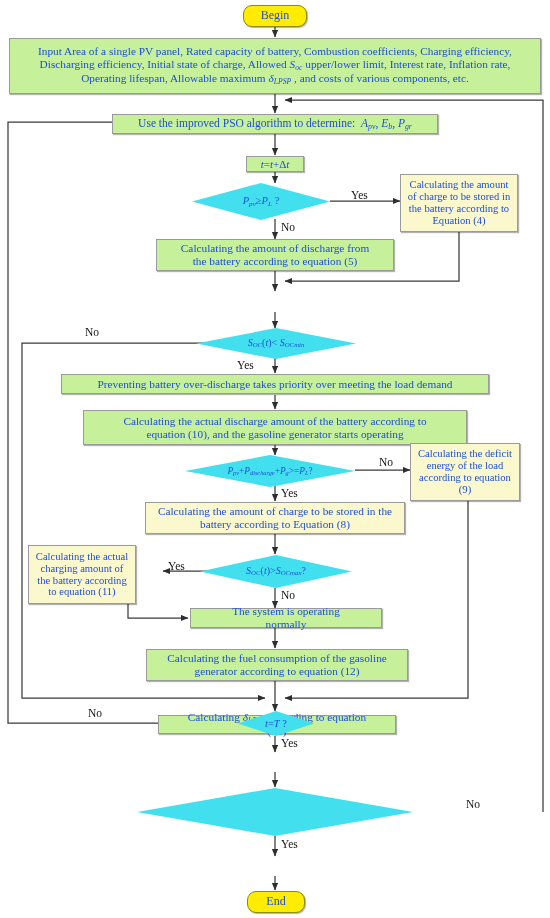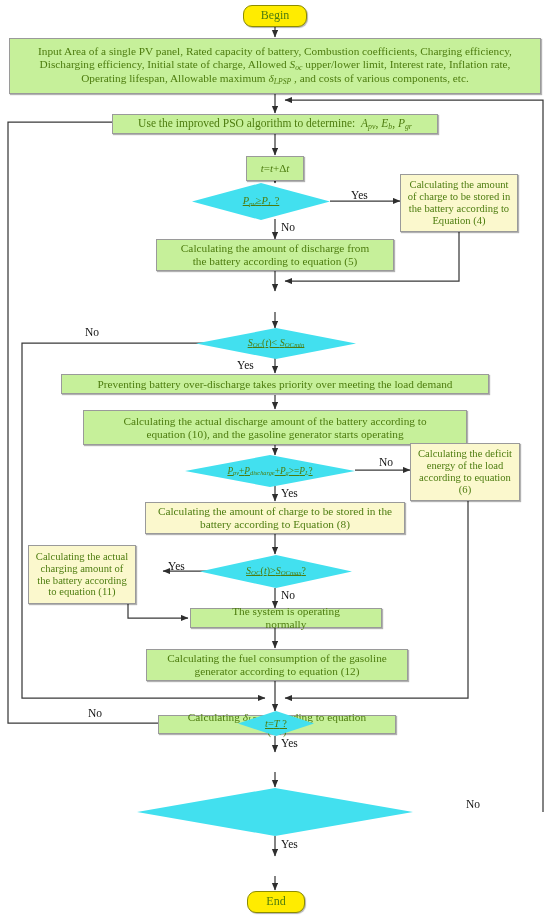--- a/index.html
+++ b/index.html
@@ -22,21 +22,21 @@
     height: 918px;
     pointer-events: none;
   }
   .node {
     position: absolute;
     box-sizing: border-box;
     display: flex;
     align-items: center;
     justify-content: center;
     text-align: center;
-    color: #4d7c0f;
+    color: #1d4ed8;
     line-height: 1.12;
   }
   .proc {
     background: #c6f09a;
     border: 1px solid #9a9a9a;
     box-shadow: 1px 1px 1px rgba(0,0,0,0.30);
     padding: 2px 20px;
     text-align: center;
   }
   .note {
@@ -54,21 +54,20 @@
   }
   .decision {
     background: transparent;
     border: 0;
   }
   .decision .dtext {
     position: relative;
     z-index: 2;
     width: 86%;
     text-align: center;
-    text-decoration: underline;
   }
   .decision .dshape {
     position: absolute;
     left: 0; top: 0;
     width: 100%;
     height: 100%;
     background: #42e0ef;
     -webkit-clip-path: polygon(50% 0%, 100% 50%, 50% 100%, 0% 50%);
     clip-path: polygon(50% 0%, 100% 50%, 50% 100%, 0% 50%);
     z-index: 1;
@@ -158,21 +157,21 @@
   </div>
 
   <div class="node proc" style="left:9px; top:38px; width:532px; height:56px; font-size:11.3px;">
     <span>Input Area of a single PV panel, Rated capacity of battery, Combustion coefficients, Charging efficiency, Discharging efficiency, Initial state of charge, Allowed <span class="it">S</span><sub>oc</sub> upper/lower limit, Interest rate, Inflation rate, Operating lifespan, Allowable maximum <span class="it">δ</span><sub>LPSP</sub> , and costs of various components, etc.</span>
   </div>
 
   <div class="node proc" style="left:112px; top:114px; width:326px; height:20px; font-size:11.5px;">
     <span>Use the improved PSO algorithm to determine:&nbsp; <span class="it">A</span><sub>pv</sub>, <span class="it">E</span><sub>b</sub>, <span class="it">P</span><sub>gr</sub></span>
   </div>
 
-  <div class="node proc" style="left:246px; top:156px; width:58px; height:25px; font-size:11px;">
+  <div class="node proc" style="left:246px; top:156px; width:58px; height:16px; font-size:11px;">
     <span><span class="it">t</span>=<span class="it">t</span>+Δ<span class="it">t</span></span>
   </div>
 
   <div class="node decision" style="left:192px; top:183px; width:138px; height:37px; font-size:10.5px;">
     <div class="dshape"></div>
     <span class="dtext"><span class="it">P</span><sub>pv</sub>≥<span class="it">P</span><sub>L</sub> ?</span>
   </div>
 
   <div class="node note" style="left:400px; top:174px; width:118px; height:58px; font-size:10.6px;">
     <span>Calculating the amount of charge to be stored in the battery according to Equation (4)</span>
@@ -195,21 +194,21 @@
   <div class="node proc" style="left:83px; top:410px; width:384px; height:35px; font-size:11.3px;">
     <span>Calculating the actual discharge amount of the battery according to equation (10), and the gasoline generator starts operating</span>
   </div>
 
   <div class="node decision" style="left:185px; top:455px; width:170px; height:32px; font-size:9.3px;">
     <div class="dshape"></div>
     <span class="dtext"><span class="it">P</span><sub>pv</sub>+<span class="it">P</span><sub>discharge</sub>+<span class="it">P</span><sub>g</sub>&gt;=<span class="it">P</span><sub>L</sub>?</span>
   </div>
 
   <div class="node note" style="left:410px; top:443px; width:110px; height:58px; font-size:10.6px;">
-    <span>Calculating the deficit energy of the load according to equation (6)</span>
+    <span>Calculating the deficit energy of the load according to equation (9)</span>
   </div>
 
   <div class="node note" style="left:145px; top:502px; width:260px; height:32px; font-size:11.3px;">
     <span>Calculating the amount of charge to be stored in the battery according to Equation (8)</span>
   </div>
 
   <div class="node decision" style="left:200px; top:555px; width:152px; height:33px; font-size:10px;">
     <div class="dshape"></div>
     <span class="dtext"><span class="it">S</span><sub>OC</sub>(<span class="it">t</span>)&gt;<span class="it">S</span><sub>OCmax</sub>?</span>
   </div>

